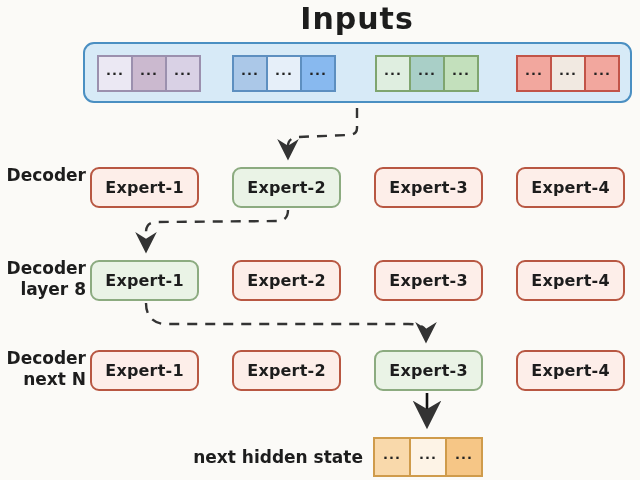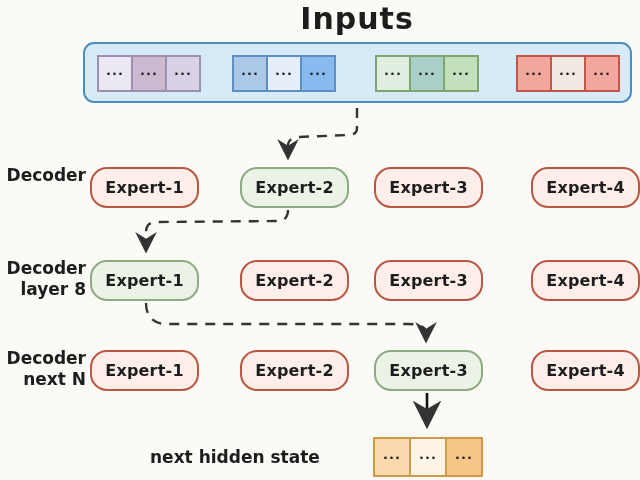--- a/index.html
+++ b/index.html
@@ -23,27 +23,27 @@
   .tg1{left:97px}.tg2{left:232px}.tg3{left:375px}.tg4{left:516px}
   .tcell{width:36px;height:37px;border:2px solid #888;display:flex;align-items:center;justify-content:center;}
   .tcell+.tcell{margin-left:-2px;}
   .dots{font-size:13px;font-weight:bold;letter-spacing:1px;transform:translateY(-3px);color:#222;}
 
   .dlabel{position:absolute;left:2px;width:84px;text-align:right;
     font-size:17px;font-weight:600;line-height:21px;}
   .dl1{top:165px}.dl2{top:258px}.dl3{top:348px}
 
   .expert{position:absolute;width:109px;height:41px;background:var(--pink-fill);
-    border:2px solid var(--pink-border);border-radius:17px;display:flex;align-items:center;
+    border:2px solid var(--pink-border);border-radius:9px;display:flex;align-items:center;
     justify-content:center;font-size:16px;font-weight:600;letter-spacing:0.2px;}
   .expert.selected{background:var(--green-fill);border-color:var(--green-border);}
-  .c1{left:90px}.c2{left:240px}.c3{left:374px}.c4{left:531px}
+  .c1{left:90px}.c2{left:232px}.c3{left:374px}.c4{left:516px}
   .r1{top:167px}.r2{top:260px}.r3{top:350px}
 
-  .out-label{position:absolute;top:447px;left:150px;width:213px;
+  .out-label{position:absolute;top:447px;left:150px;width:213px;text-align:right;
     font-size:17px;font-weight:600;white-space:nowrap;}
   .ogroup{position:absolute;left:373px;top:437px;display:flex;}
   .ocell{width:38px;height:40px;border:2px solid #cf9b4b;display:flex;align-items:center;justify-content:center;}
   .ocell+.ocell{margin-left:-2px;}
 
   svg.overlay{position:absolute;inset:0;pointer-events:none;}
 </style>
 </head>
 <body>
 

